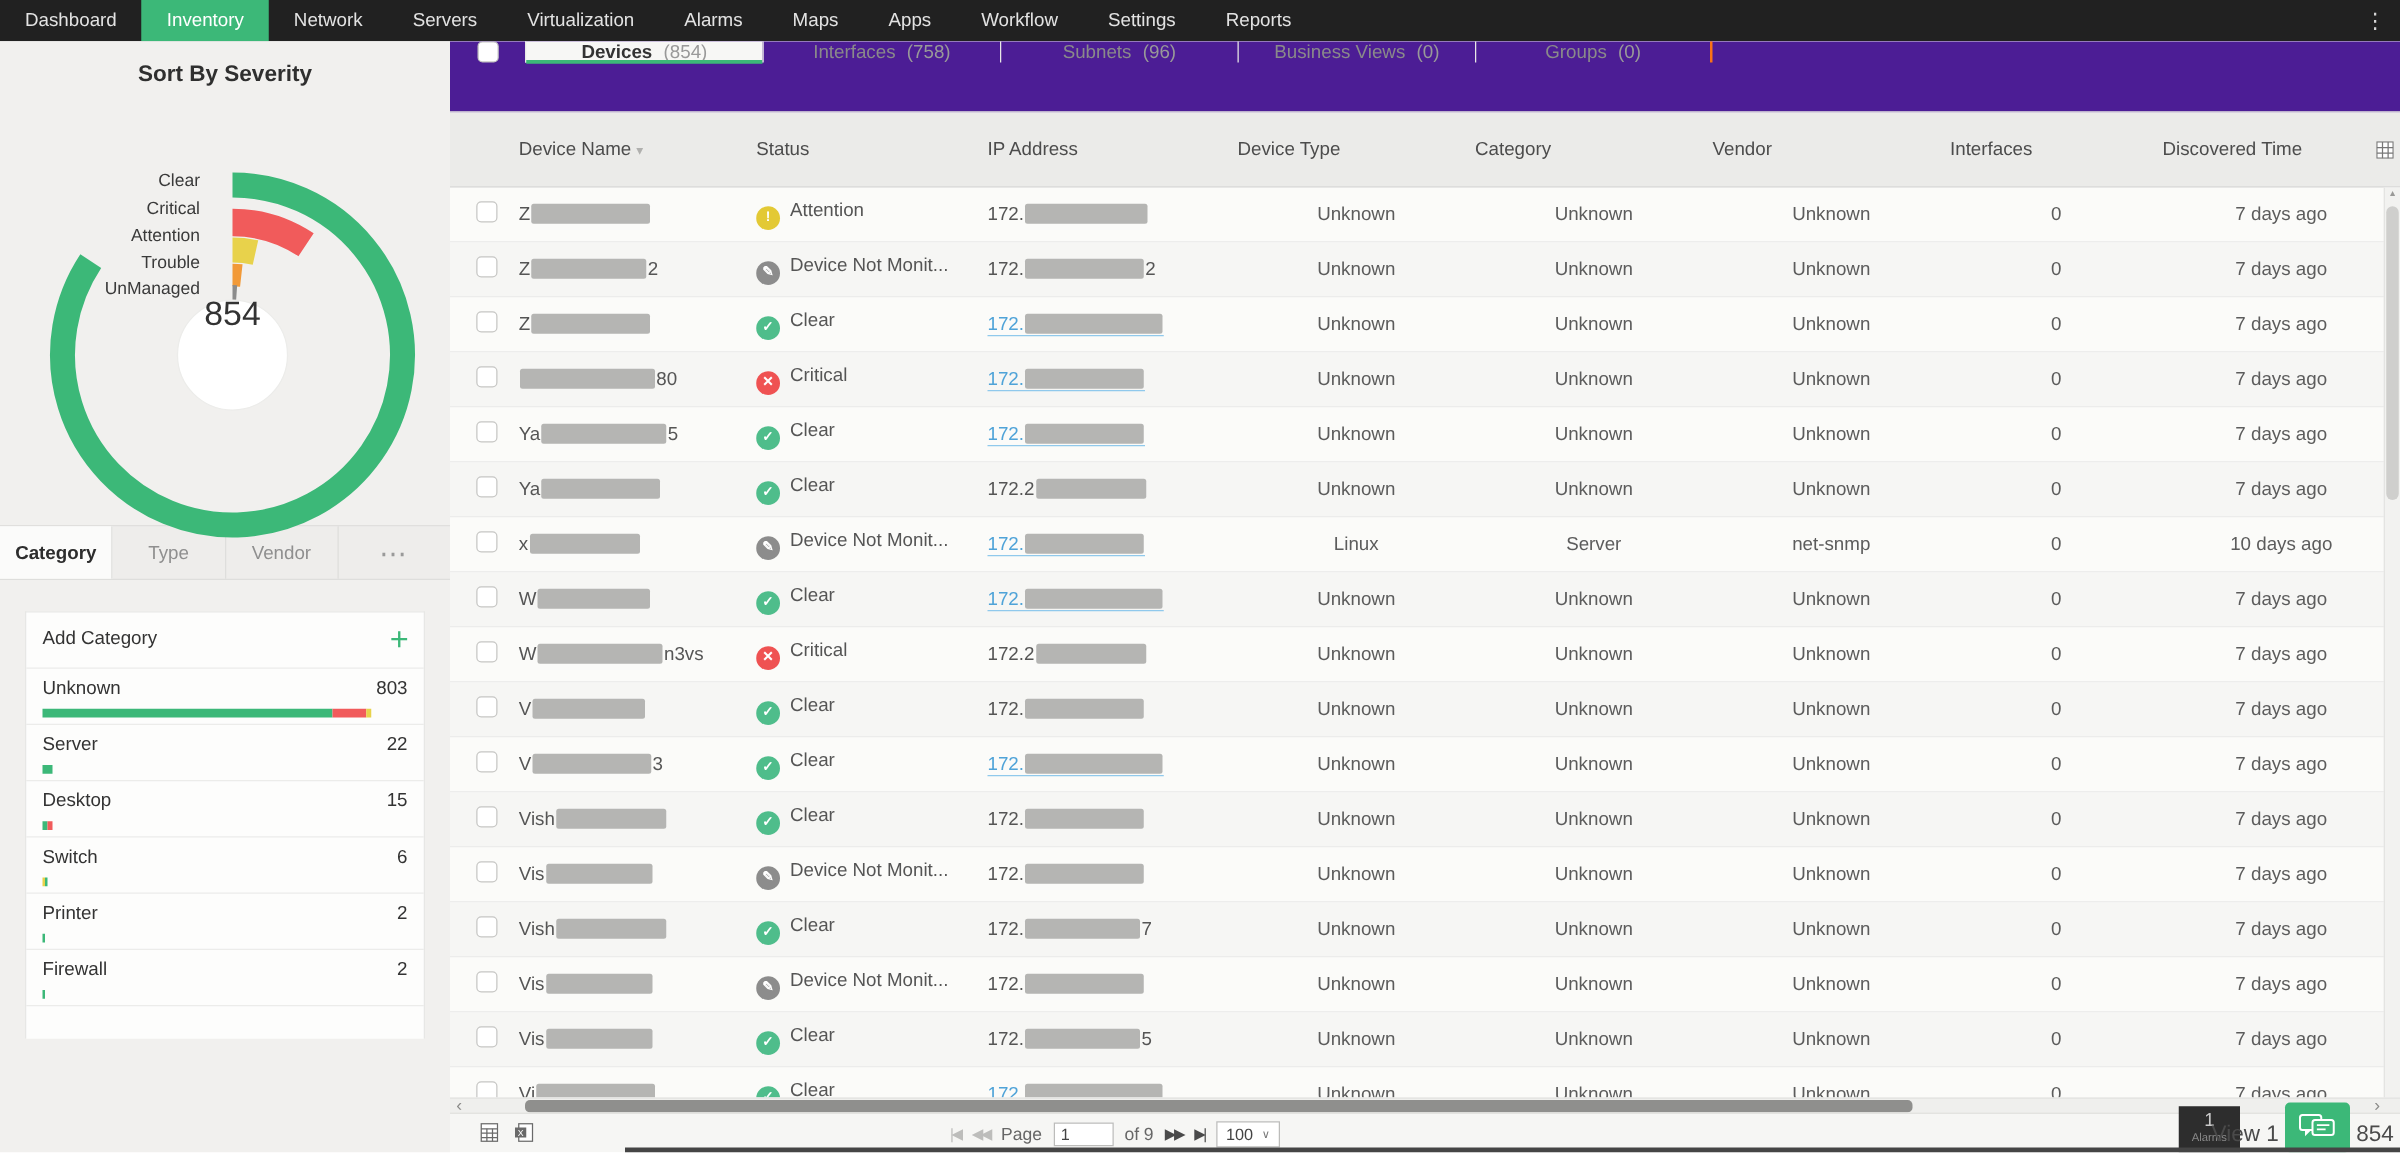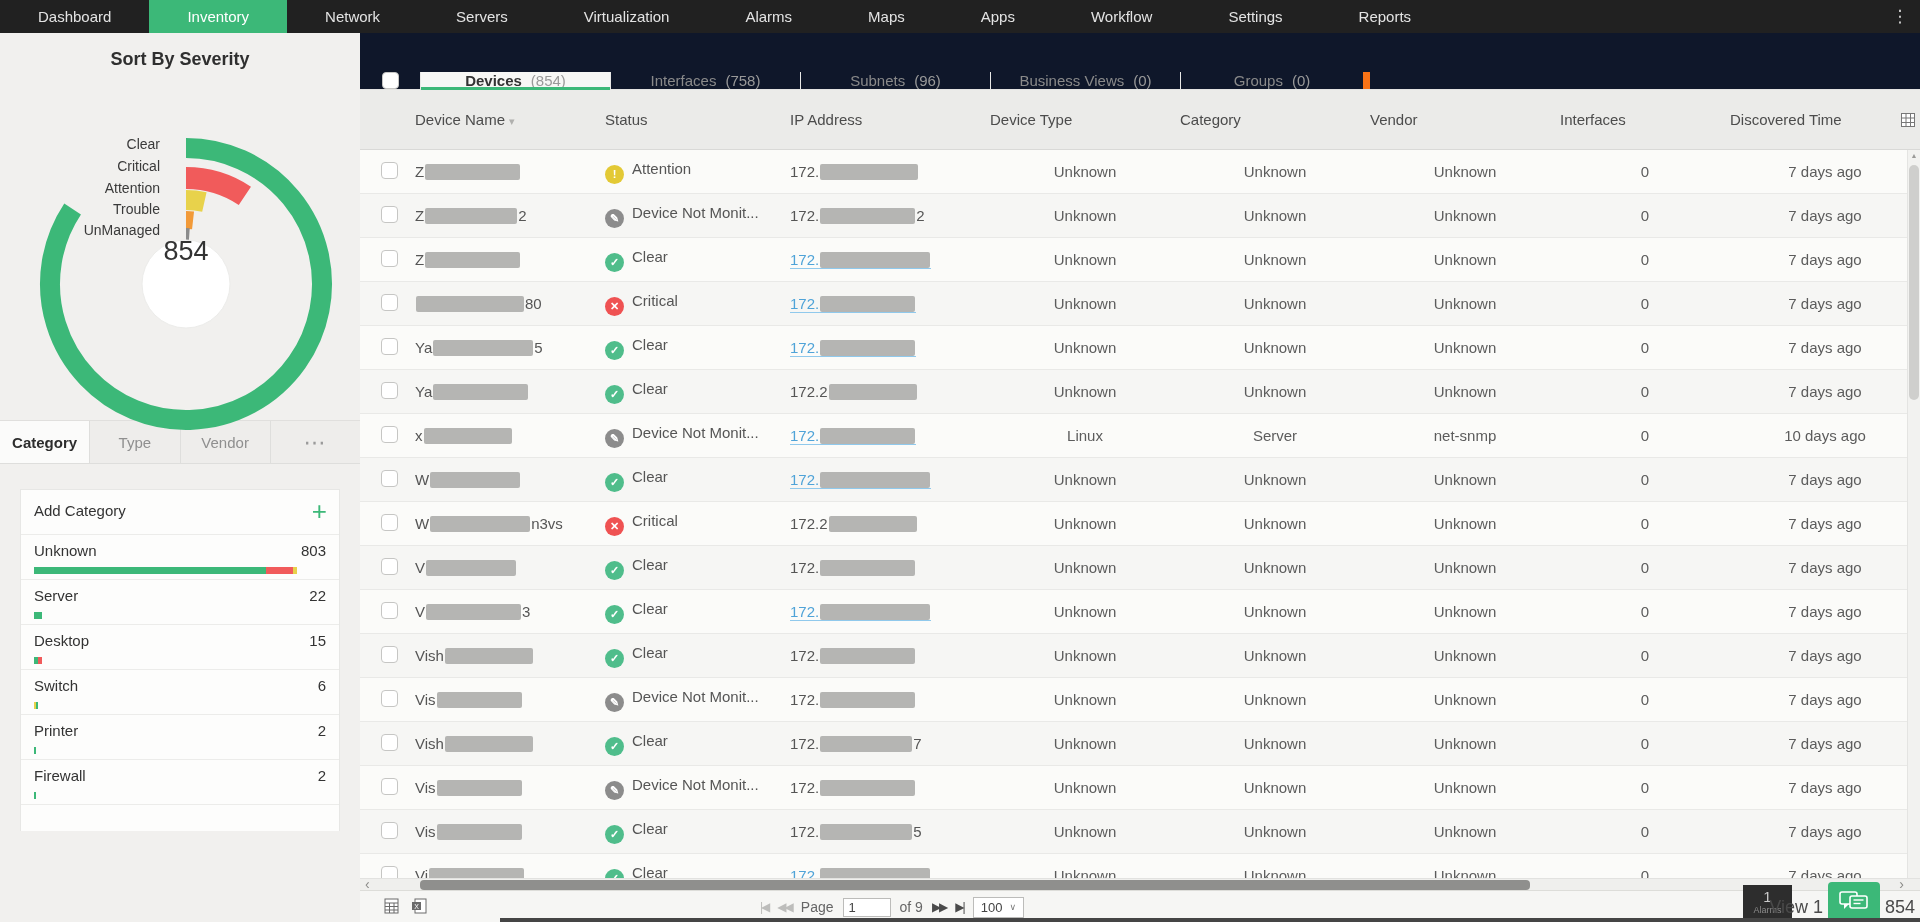--- a/index.html
+++ b/index.html
@@ -1,21 +1,21 @@
 <!DOCTYPE html>
 <html><head>
 <meta charset="utf-8">
 <style>
   *{box-sizing:border-box;margin:0;padding:0}
   html,body{width:1920px;height:922px;overflow:hidden}
   body{font-family:"Liberation Sans",sans-serif;background:#fff;position:relative;font-size:15px}
 
   
   .navbar{height:33px;background:#212121;display:flex;align-items:stretch;position:relative}
-  .nav-item{color:#e3e3e3;font-size:15px;line-height:33px;padding:0 38px;white-space:nowrap;cursor:pointer}
+  .nav-item{color:#e3e3e3;font-size:15px;line-height:33px;padding:0 20px;white-space:nowrap;cursor:pointer}
   .nav-item.active{background:#3cb878;color:#fff}
   .kebab{position:absolute;right:10px;top:0;color:#d7d7d7;font-size:17px;line-height:33px;width:20px;text-align:center;cursor:pointer}
 
   .layout{display:flex;height:889px}
 
   
   .sidebar{width:360px;background:#f1f0ee;position:relative;flex:none}
   .sb-title{text-align:center;font-size:18px;color:#2f2f2f;padding-top:16px;font-weight:bold}
   .chart{position:relative;height:350px}
   .chart svg{position:absolute;left:0;top:-33px}
@@ -31,25 +31,25 @@
   .cat-add .lbl{position:absolute;left:13px;top:12px;font-size:15px;color:#333}
   .plus{position:absolute;right:12px;top:8px;font-size:26px;font-weight:300;color:#3cb878;line-height:26px;cursor:pointer}
   .cat-item{cursor:pointer}
   .cat-item .lbl{position:absolute;left:13px;top:7px;font-size:15px;color:#333}
   .cat-item .cnt{position:absolute;right:13px;top:7px;font-size:15px;color:#333}
   .cat-bar{position:absolute;left:13px;bottom:5px;height:7px;display:flex}
   .cat-bar span{display:block;height:7px}
 
   
   .main{flex:1;position:relative;background:#fff;overflow:hidden}
-  .tabbar{height:57px;display:flex;align-items:flex-end;border-bottom:1px solid #e3e3e1;background:#0f172a;position:relative}
+  .tabbar{height:57px;display:flex;align-items:flex-start;border-bottom:1px solid #e3e3e1;background:#4c1d95;position:relative}
   .tb-check{width:60px;display:flex;align-items:center;justify-content:center;flex:none}
   .cb{width:17px;height:17px;border:1px solid #c6c6c4;border-radius:4px;background:#fff;display:inline-block;cursor:pointer}
   .mtab{width:190px;border-left:1px solid #e8e8e6;display:flex;align-items:center;justify-content:center;font-size:15px;color:#8a8a8a;position:relative;cursor:pointer;white-space:nowrap}
-  .mtab:last-of-type{border-right:7px solid #f97316}
+  .mtab:last-of-type{border-right:2px solid #f97316}
   .mtab.active{color:#333;font-weight:bold;background:#f7f7f5}
   .mtab.active::after{content:"";position:absolute;left:0;right:0;bottom:-1px;height:3px;background:#3cb878}
   .mtab .cnt{color:#999;font-weight:normal;margin-left:9px}
   .tb-right{position:absolute;right:14px;top:0;height:57px;display:flex;align-items:center;gap:18px}
   .icon-btn{cursor:pointer;display:inline-flex}
   .add-btn{background:#3cb878;color:#fff;border:none;width:165px;height:38px;font-size:15px;border-radius:3px;cursor:pointer;font-family:"Liberation Sans",sans-serif}
 
   .grid-cols{display:grid;grid-template-columns:55px 190px 185px 200px 190px 190px 190px 170px 1fr;align-items:center}
   .thead{height:60px;background:#ebebe9;border-bottom:1px solid #d9d9d7;font-size:15px;color:#4c4c4c;position:relative}
   .th.center{}

